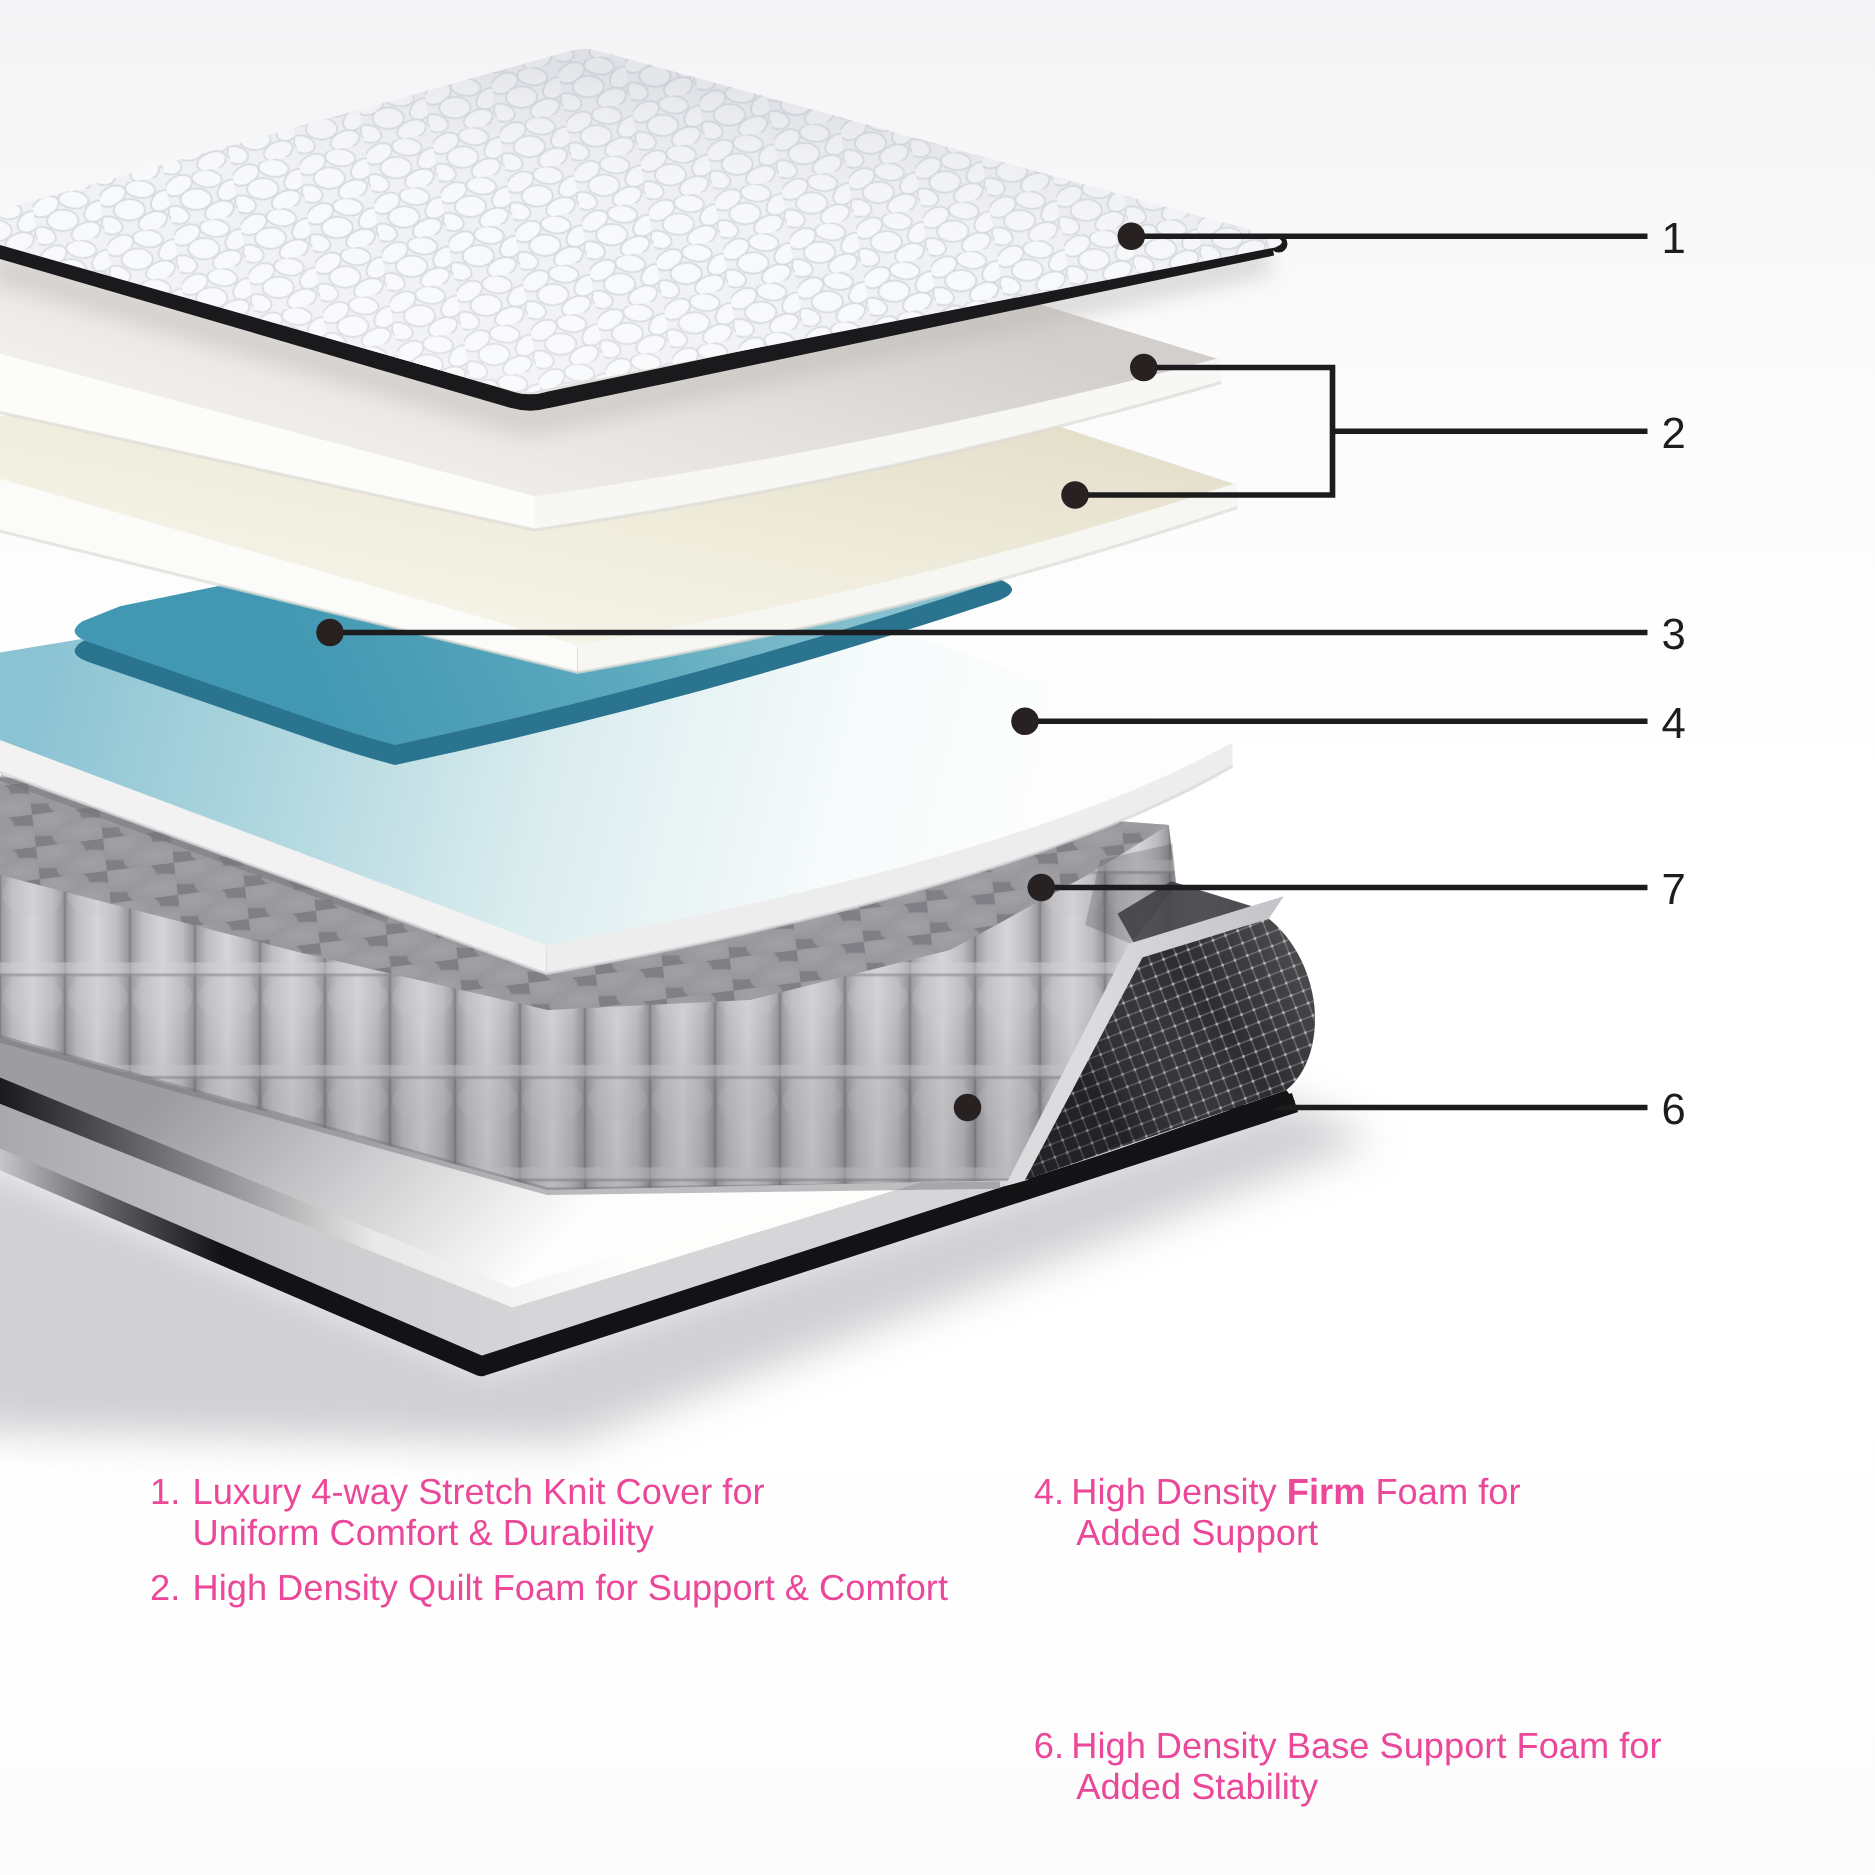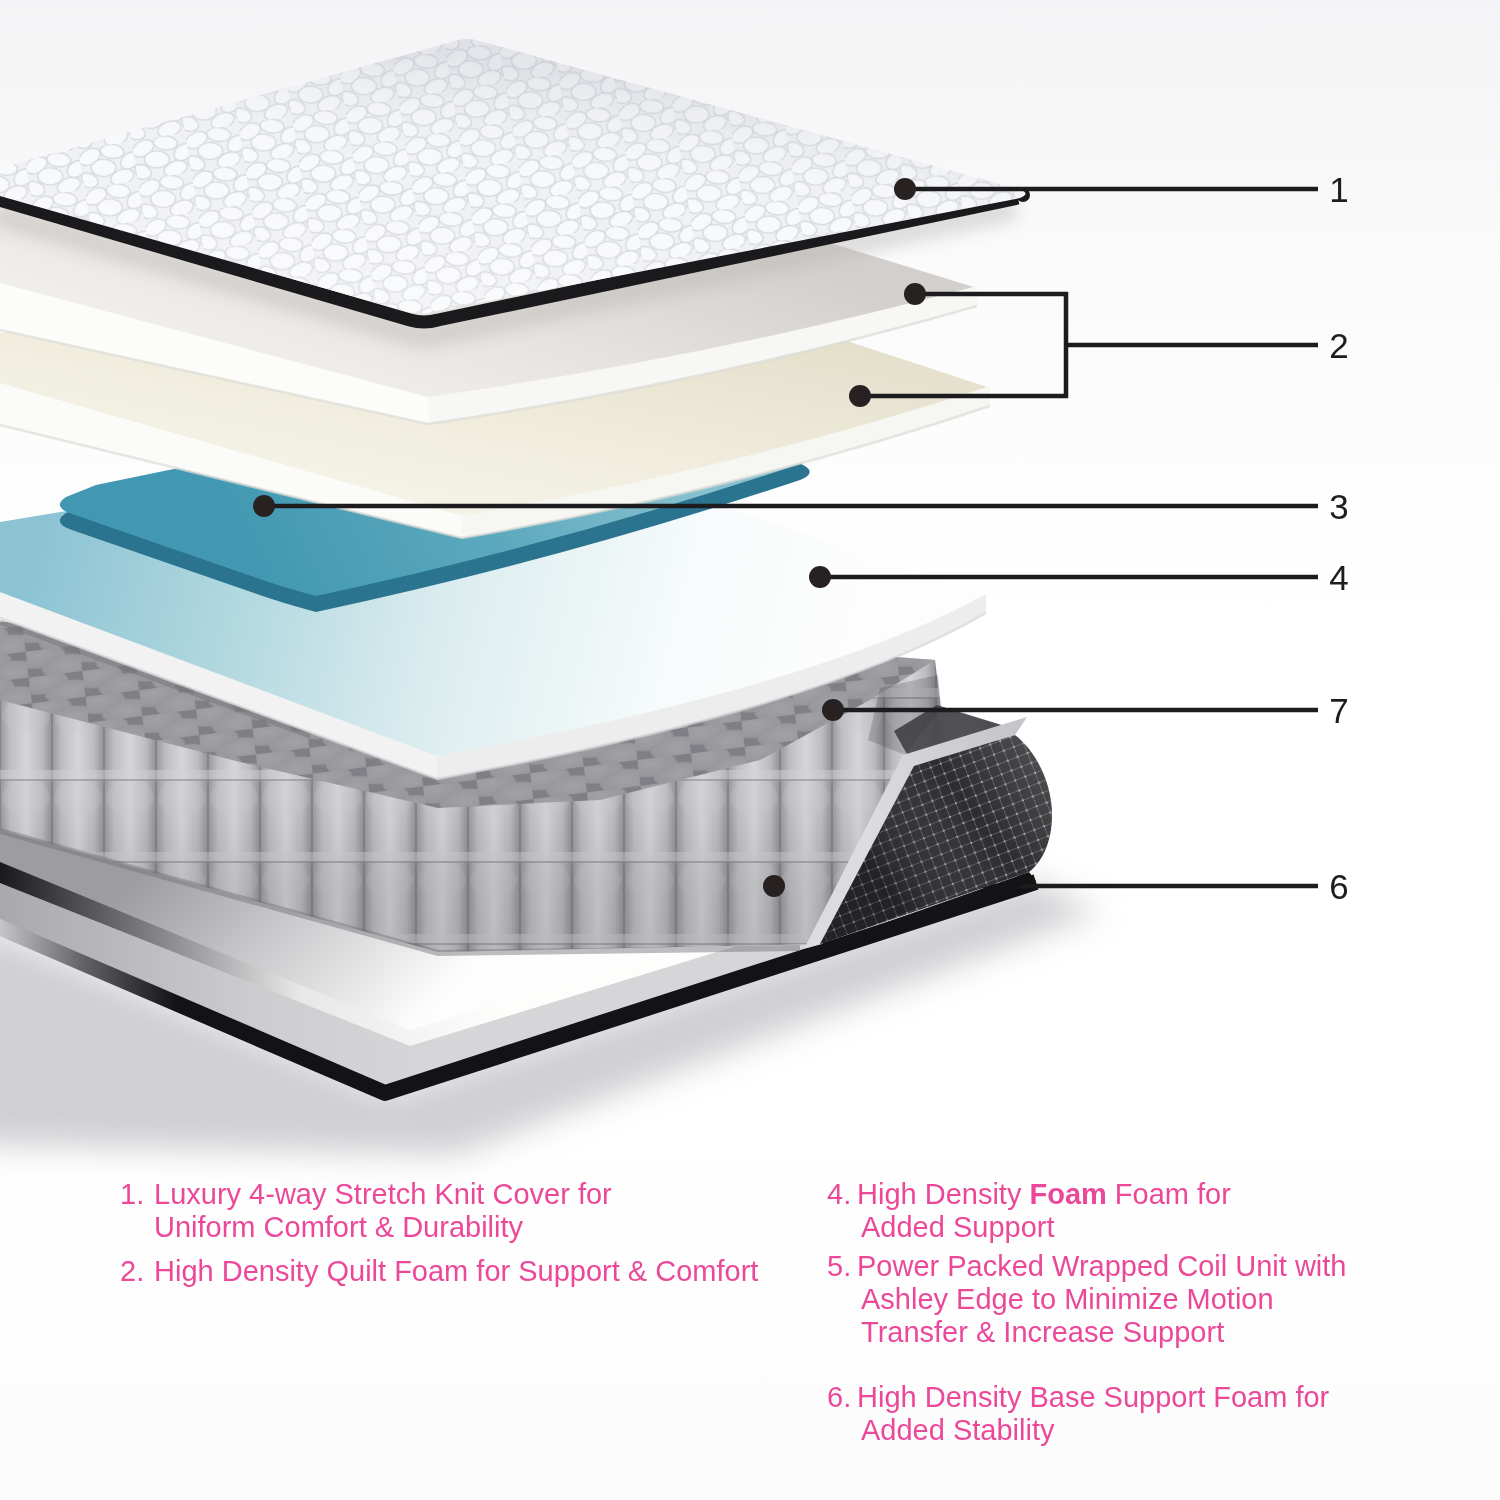--- a/index.html
+++ b/index.html
@@ -214,21 +214,18 @@
 </g>
 </svg>
 
 <div class="item" style="left:120px;top:1178px;width:680px;">
   <span class="hang"><span class="num" style="width:34px;">1.</span>Luxury 4-way Stretch Knit Cover for<br>Uniform Comfort &amp; Durability</span>
 </div>
 <div class="item" style="left:120px;top:1255px;width:700px;">
   <span class="hang"><span class="num" style="width:34px;">2.</span>High Density Quilt Foam for Support &amp; Comfort</span>
 </div>
 <div class="item" style="left:827px;top:1178px;width:560px;">
-  <span class="hang"><span class="num" style="width:30px;">4.</span>High Density <b>Foam</b> Foam for<br>Added Support</span>
-</div>
-<div class="item" style="left:827px;top:1250px;width:600px;">
-  <span class="hang"><span class="num" style="width:30px;">5.</span>Power Packed Wrapped Coil Unit with<br>Ashley Edge to Minimize Motion<br>Transfer &amp; Increase Support</span>
+  <span class="hang"><span class="num" style="width:30px;">4.</span>High Density <b>Firm</b> Foam for<br>Added Support</span>
 </div>
 <div class="item" style="left:827px;top:1361px;width:560px;margin-top:20px;">
   <span class="hang"><span class="num" style="width:30px;">6.</span>High Density Base Support Foam for<br>Added Stability</span>
 </div>
 </div>
 
 </body></html>

